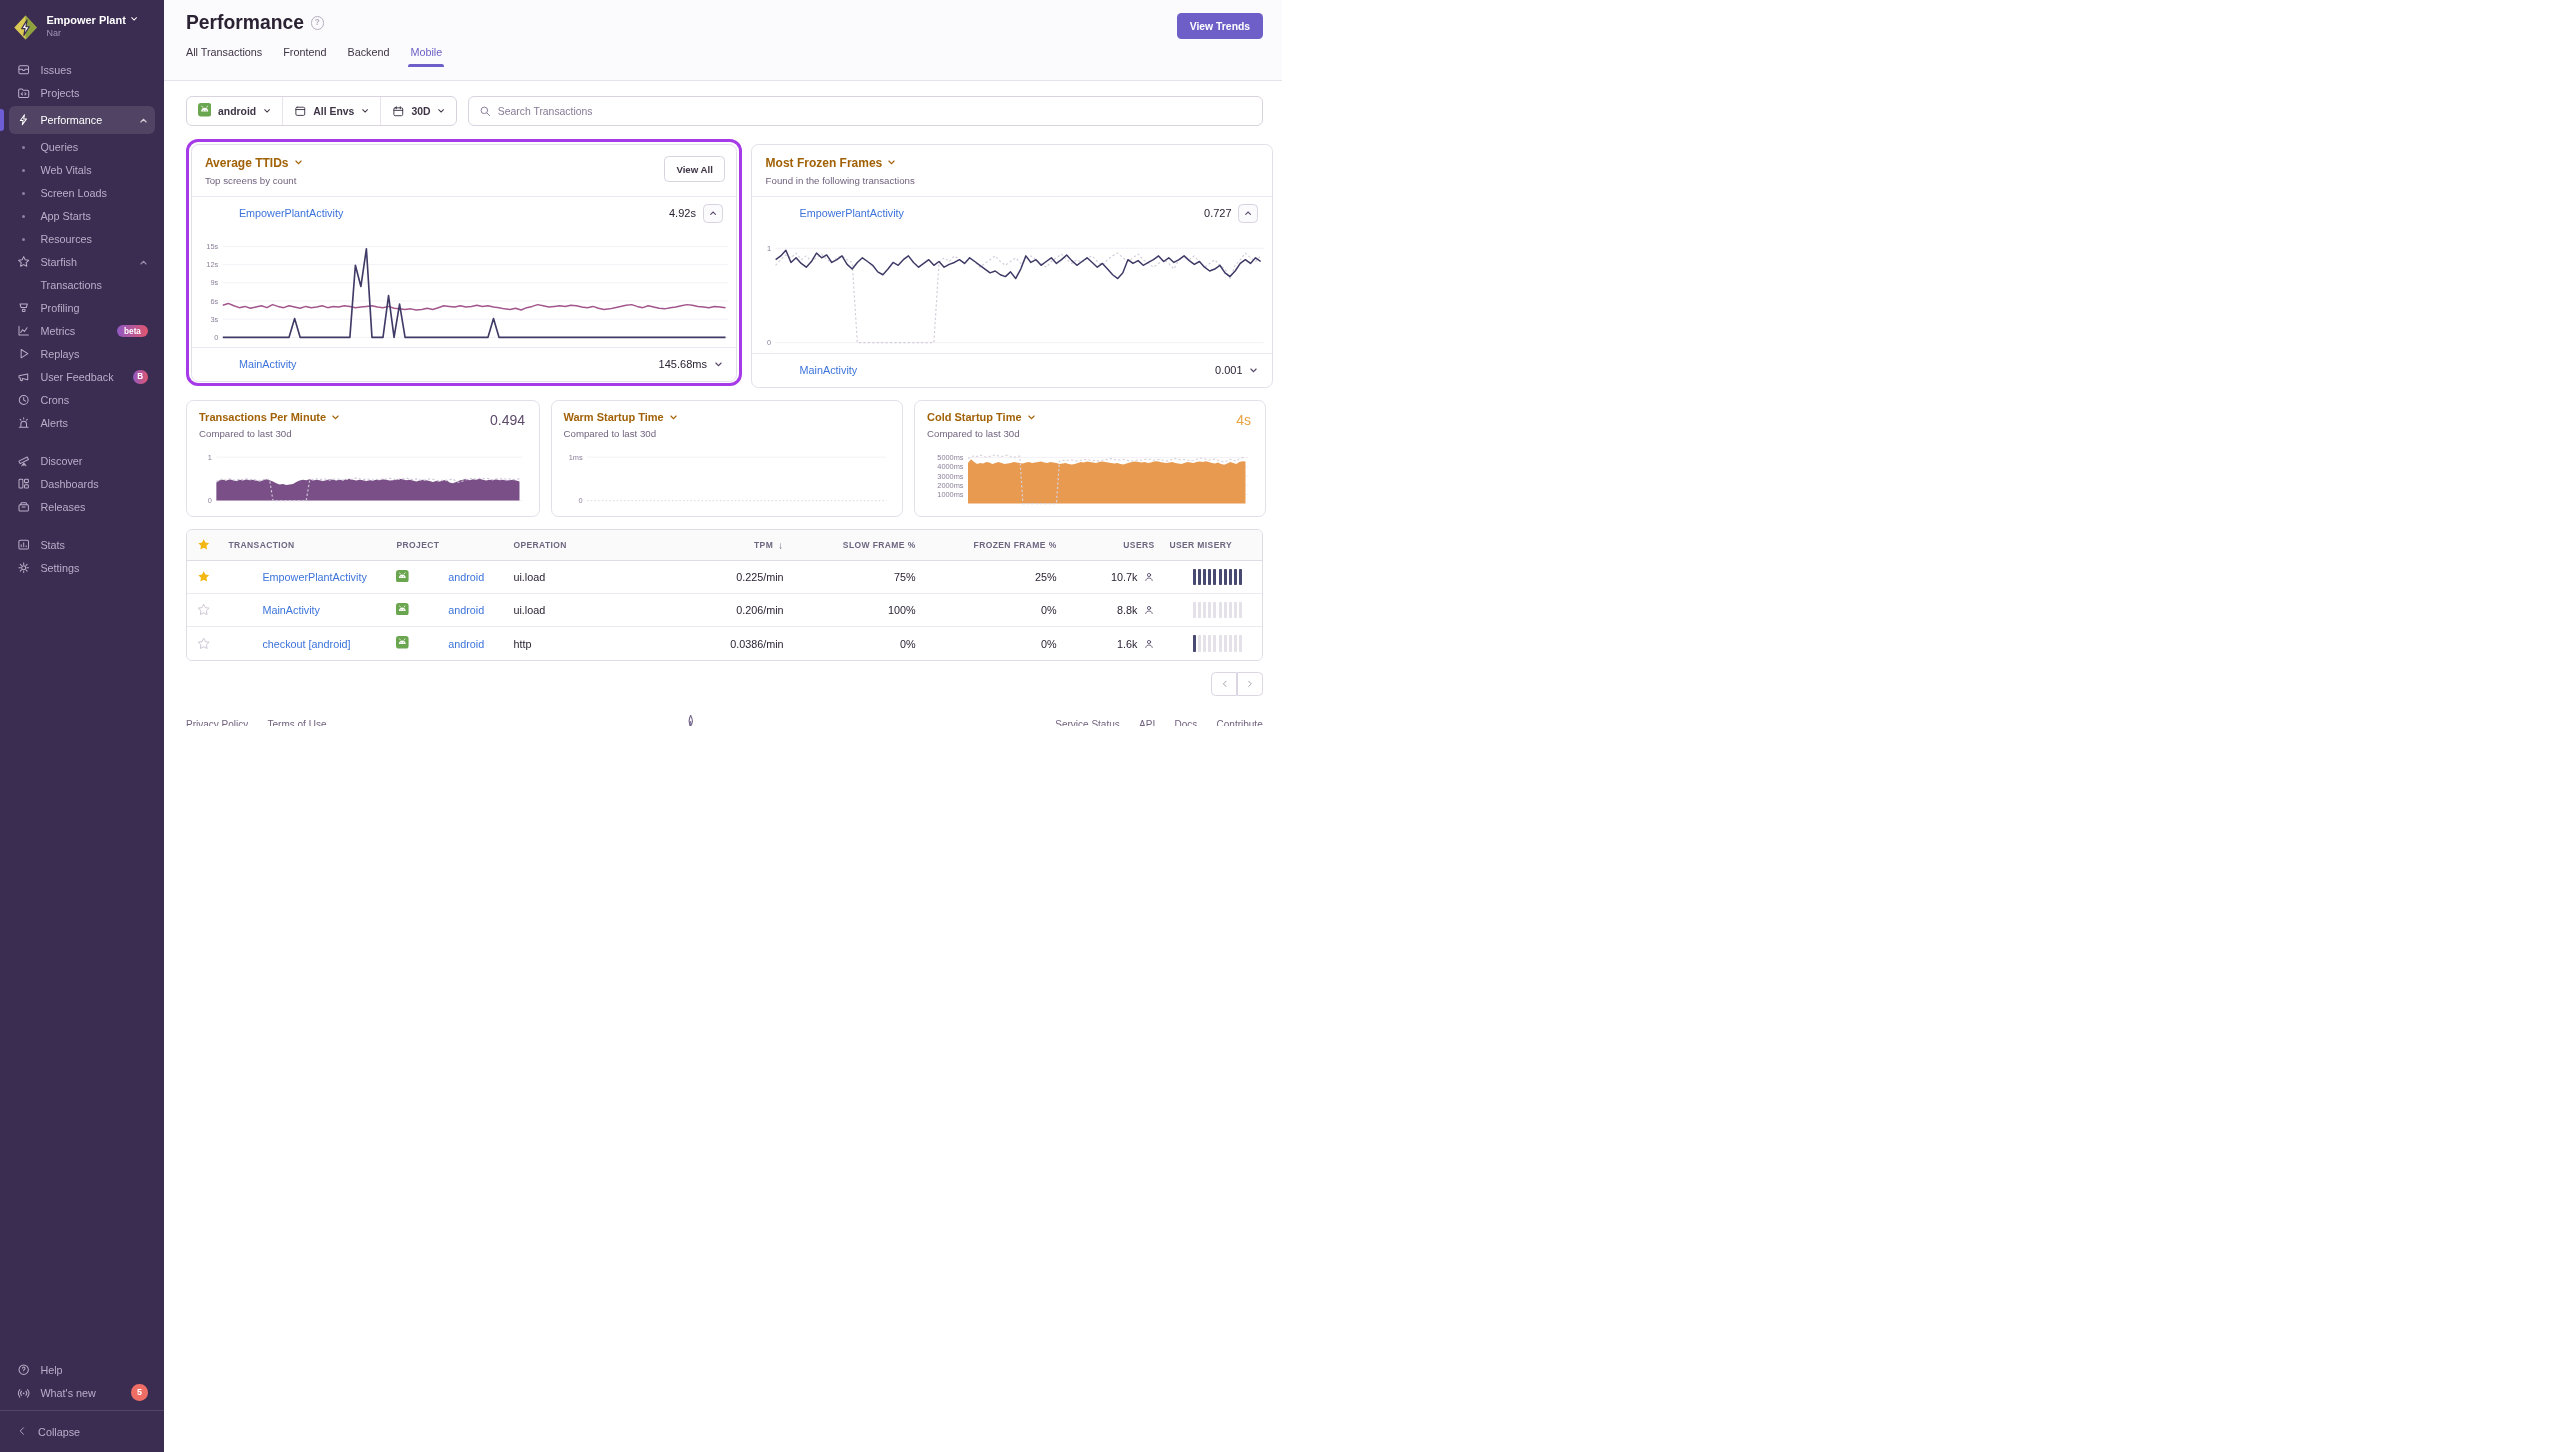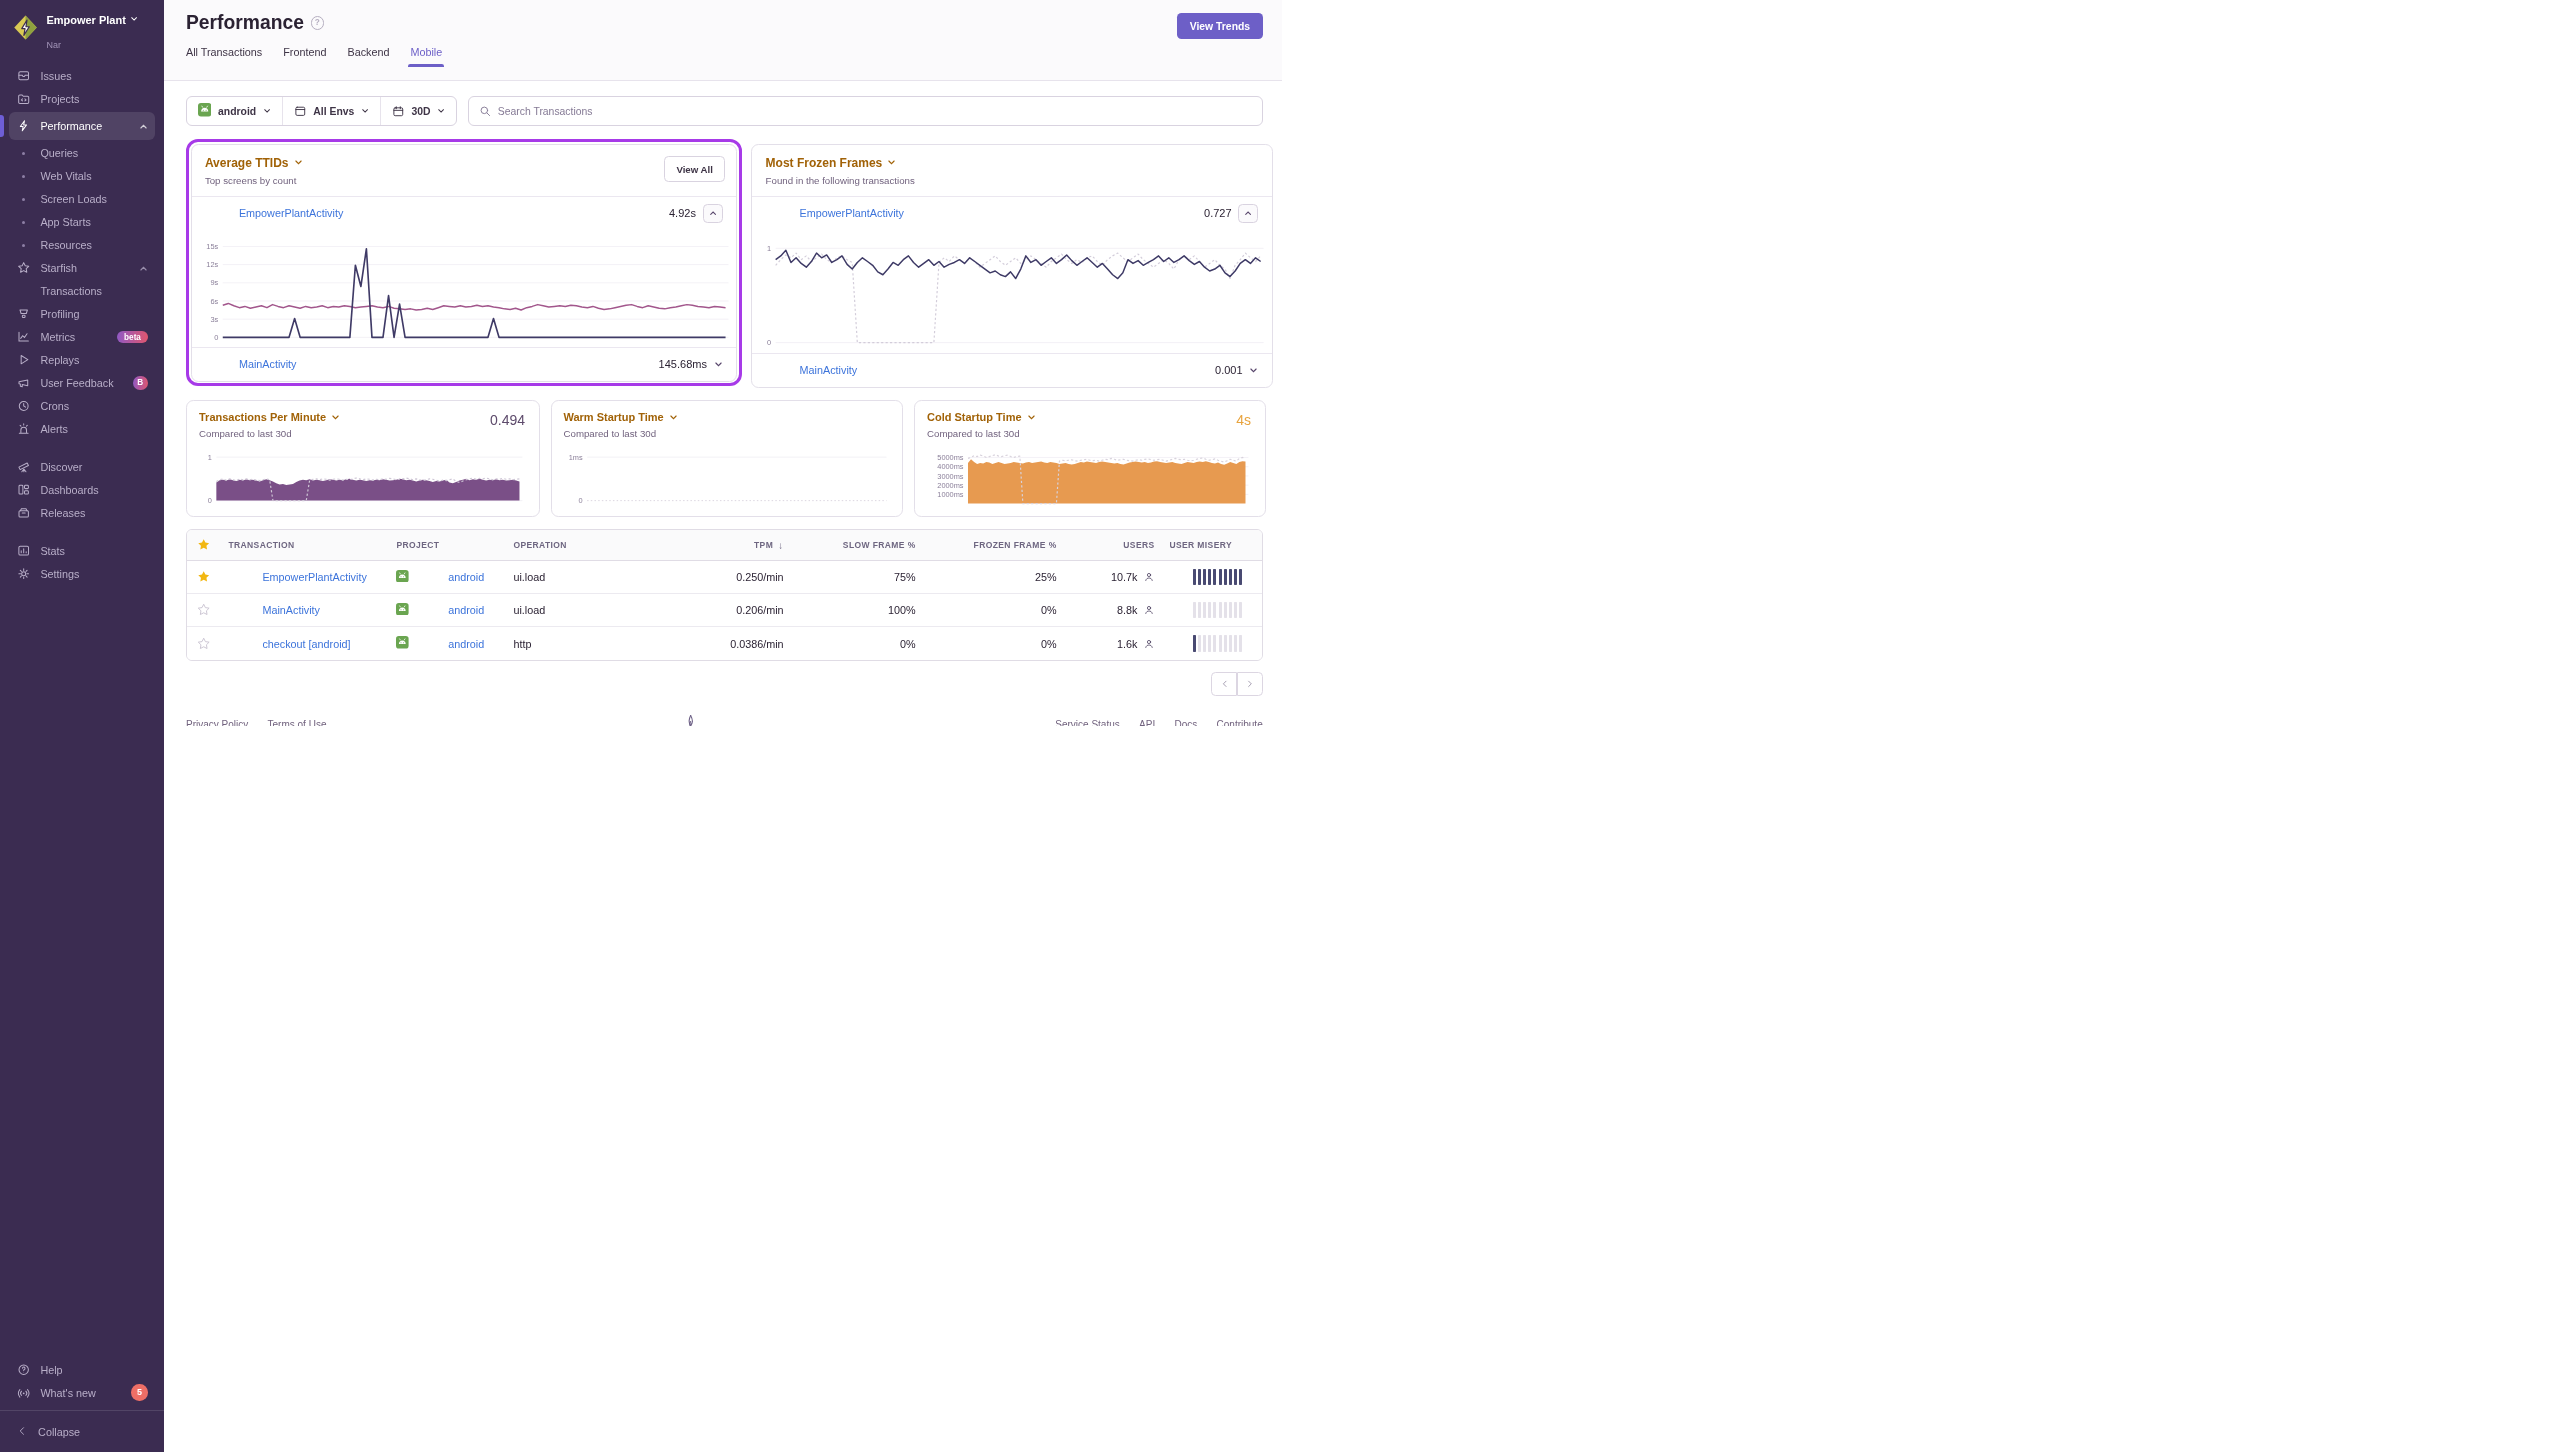--- a/index.html
+++ b/index.html
@@ -4,21 +4,21 @@
 <style>
   * { margin:0; padding:0; box-sizing:border-box; }
   html,body { width:1282px; height:726px; overflow:hidden; background:#fff;
     font-family:"Liberation Sans", sans-serif; }
 
   
   .sidebar { position:fixed; left:0; top:0; bottom:0; width:164px; background:#3b2c51;
     color:#b9afc9; display:flex; flex-direction:column; padding:9px 9px 0; z-index:5; }
   .logo-row { display:flex; gap:7.4px; padding:4.5px 3px 15px; align-items:flex-start; cursor:pointer; }
   .org-name { color:#fff; font-weight:700; font-size:11px; display:flex; align-items:center; gap:4.5px; }
-  .org-sub { font-size:9px; color:#a294b8; margin-top:14px; }
+  .org-sub { font-size:9px; color:#a294b8; margin-top:2px; }
   .nav-item { display:flex; align-items:center; gap:9px; height:23px; padding:0 7.4px;
     border-radius:6px; font-size:10.8px; cursor:pointer; position:relative; color:#b9afc9; }
   .nav-item .icn { width:15px; display:flex; justify-content:center; align-items:center; }
   .nav-item .lbl { flex:0 1 auto; }
   .nav-item.active { background:rgba(255,255,255,.11); color:#fff; height:28px; margin:1.5px 0; }
   .nav-item.active .accent { position:absolute; left:-9px; top:3px; width:3.7px; height:22px;
     background:#6e5ed6; border-radius:0 3px 3px 0; }
   .nav-item.sub { padding-left:7.4px; }
   .nav-item .dot { width:15px; display:flex; justify-content:center; }
   .nav-item .dot i { width:3px; height:3px; border-radius:50%; background:#8d7fa5; }
@@ -612,21 +612,21 @@
               <span><svg width="12.6" height="12.6" viewBox="0 0 20 20">
                   <rect width="20" height="20" rx="4.5" fill="#6aa550"></rect>
                   <path d="M4.6 12.6c0-3 2.4-5.4 5.4-5.4s5.4 2.4 5.4 5.4z" fill="#fff"></path>
                   <path d="M6.9 6.3L5.8 4.6M13.1 6.3l1.1-1.7" stroke="#fff" stroke-width="1.2" stroke-linecap="round"></path>
                   <circle cx="7.9" cy="10.8" r=".8" fill="#6aa550"></circle>
                   <circle cx="12.1" cy="10.8" r=".8" fill="#6aa550"></circle>
                 </svg></span>
               <a class="link">android</a>
             </div>
     <div class="tc">ui.load</div>
-    <div class="tc r">0.250/min</div>
+    <div class="tc r">0.225/min</div>
     <div class="tc r">75%</div>
     <div class="tc r">25%</div>
     <div class="tc r">10.7k <svg class="ic" width="12" height="12" viewBox="0 0 24 24" style="color:#3f3354">
                 <circle cx="12" cy="8" r="3.2"></circle>
                 <path d="M5.5 19c.8-3.4 3.4-5 6.5-5s5.7 1.6 6.5 5"></path>
               </svg></div>
     <div class="tc">
               <span class="misery">
                 <i class="on"></i>
                 <i class="on"></i>

